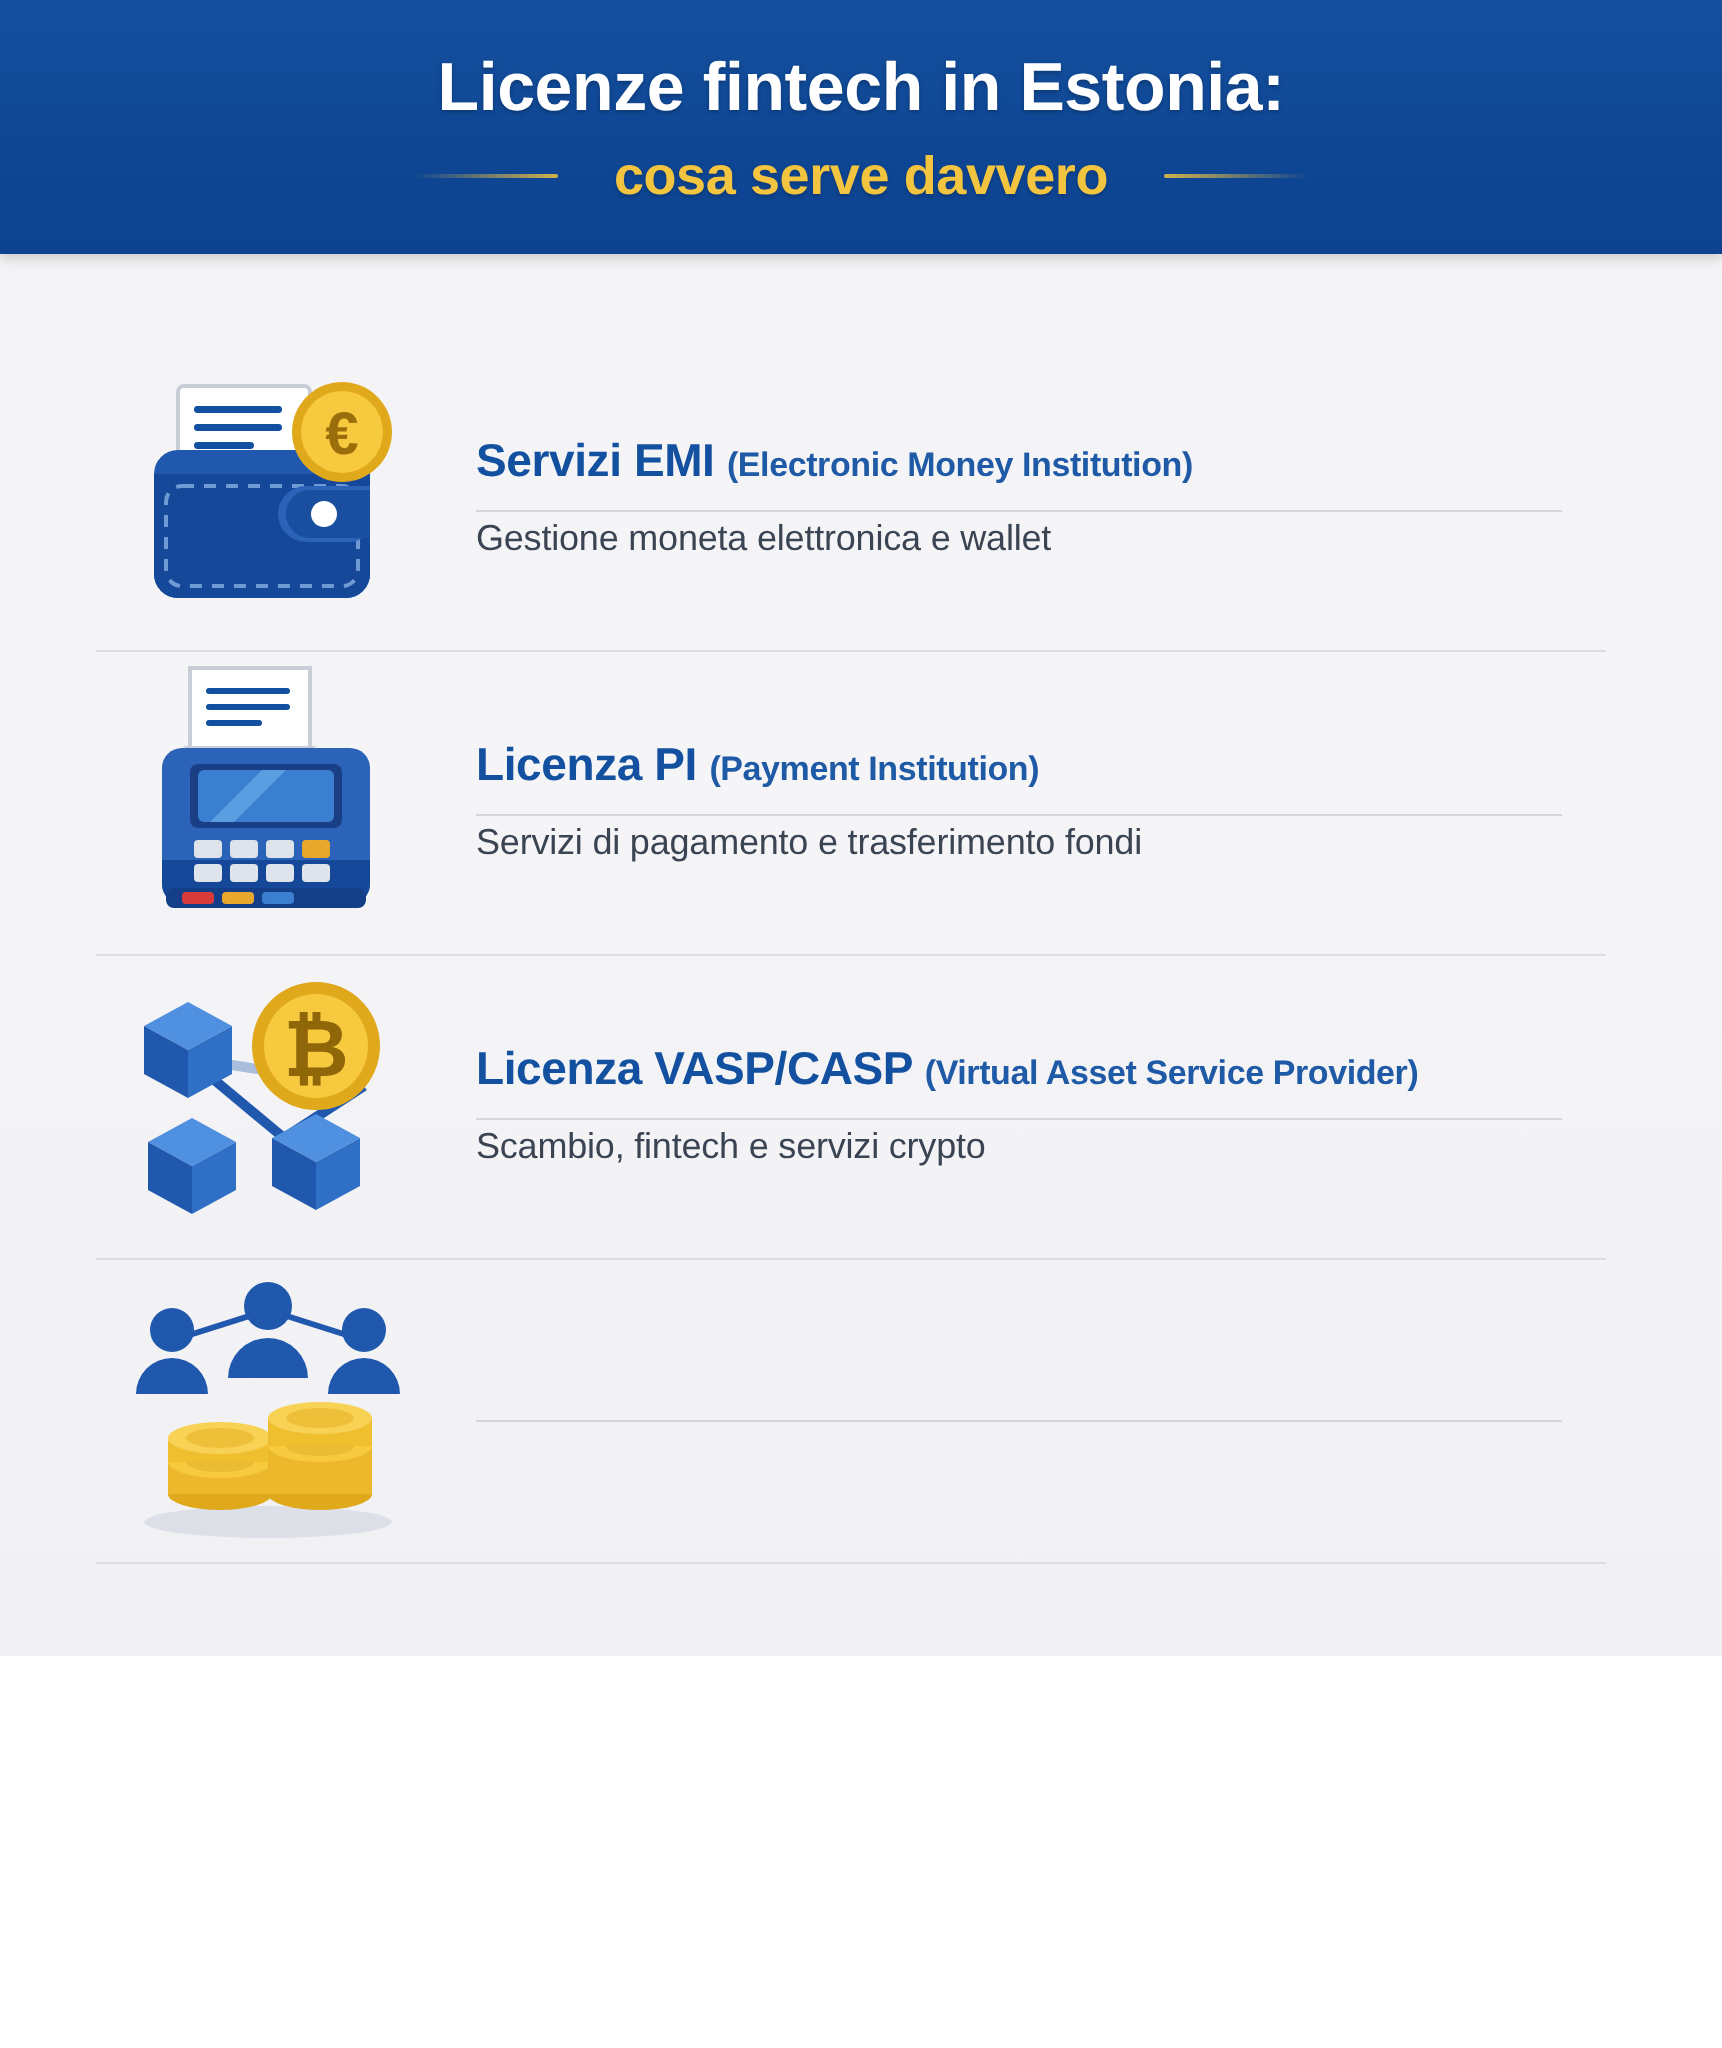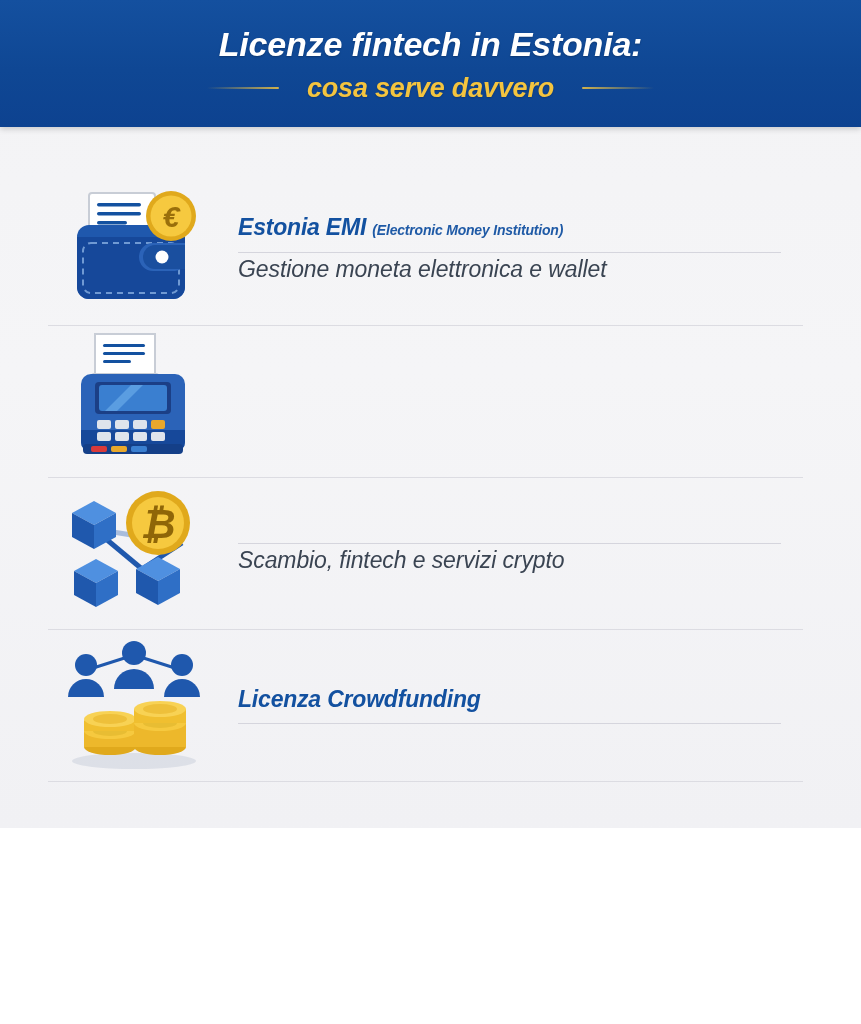--- a/index.html
+++ b/index.html
@@ -14,21 +14,20 @@
     font-family: "Liberation Sans", sans-serif;
     -webkit-font-smoothing: antialiased;
   }
 
   .poster {
     position: relative;
     width: 861px;
     height: 828px;
     background: linear-gradient(180deg, #f3f3f5 0%, #f5f5f7 45%, #f1f1f4 100%);
     overflow: hidden;
-    font-style: italic;
   }
 
   
   .header {
     position: relative;
     height: 127px;
     background: linear-gradient(180deg, #14509f 0%, #0f4794 55%, #0d4290 100%);
     box-shadow: 0 2px 6px rgba(0,0,0,0.18);
     display: flex;
     flex-direction: column;
@@ -112,33 +111,33 @@
   }
   .row-title {
     color: #1351a0;
     font-size: 23px;
     font-weight: bold;
     letter-spacing: -0.2px;
     line-height: 1.15;
     white-space: nowrap;
   }
   .row-title .paren {
-    font-size: 14px;
+    font-size: 17px;
     font-weight: bold;
     color: #1f5aa6;
   }
   .title-rule {
     height: 1px;
     background: #d5d5dd;
     margin: 11px 26px 0 0;
   }
   .row-desc {
     margin-top: 3px;
     color: #3a4452;
-    font-size: 23px;
+    font-size: 18px;
     line-height: 1.2;
     letter-spacing: -0.1px;
   }
 
   
   svg { display: block; }
 </style>
 </head>
 <body>
 
@@ -172,21 +171,21 @@
           <path d="M124 62 h-30 a12 12 0 0 0 0 24 h30 z" fill="#1a4f9f"></path>
           <circle cx="101" cy="74" r="6.5" fill="#ffffff"></circle>
 
           <circle cx="110" cy="33" r="25" fill="#e0a91c"></circle>
           <circle cx="110" cy="33" r="20.5" fill="#f6c93f"></circle>
           <text x="110" y="44" font-family="'Liberation Sans', sans-serif" font-size="30" font-weight="bold" fill="#9a6f0b" text-anchor="middle">€</text>
         </svg>
       </div>
       <div class="text-cell">
         <div class="row-title">
-          <span>Estonia EMI</span>
+          <span>Servizi EMI</span>
           <span class="paren">(Electronic Money Institution)</span>
         </div>
         <div class="title-rule"></div>
         <div class="row-desc">Gestione moneta elettronica e wallet</div>
       </div>
     </div>
 
     <div class="row">
       <div class="icon-cell">
         <svg width="150" height="150" viewBox="0 0 150 150">
@@ -212,20 +211,28 @@
           <rect x="54" y="106" width="14" height="9" rx="2" fill="#dfe4ec"></rect>
           <rect x="72" y="106" width="14" height="9" rx="2" fill="#dfe4ec"></rect>
           <rect x="90" y="106" width="14" height="9" rx="2" fill="#dfe4ec"></rect>
 
           <rect x="22" y="118" width="100" height="10" rx="4" fill="#143f88"></rect>
           <rect x="30" y="120" width="16" height="6" rx="2" fill="#d93a3a"></rect>
           <rect x="50" y="120" width="16" height="6" rx="2" fill="#e8a82c"></rect>
           <rect x="70" y="120" width="16" height="6" rx="2" fill="#3a7fd0"></rect>
         </svg>
       </div>
+      <div class="text-cell">
+        <div class="row-title">
+          <span>Licenza PI</span>
+          <span class="paren">(Payment Institution)</span>
+        </div>
+        <div class="title-rule"></div>
+        <div class="row-desc">Servizi di pagamento e trasferimento fondi</div>
+      </div>
     </div>
 
     <div class="row">
       <div class="icon-cell">
         <svg width="160" height="140" viewBox="0 0 160 140">
 
           <line x1="38" y1="46" x2="86" y2="86" stroke="#1f58ad" stroke-width="5"></line>
           <line x1="86" y1="86" x2="126" y2="60" stroke="#1f58ad" stroke-width="5"></line>
           <line x1="38" y1="46" x2="126" y2="60" stroke="#1f58ad" stroke-width="5" opacity="0.35"></line>
 
@@ -246,20 +253,24 @@
             <path d="M80 86 l22 12 v24 l-22 -12 z" fill="#1f58ad"></path>
             <path d="M124 86 l-22 12 v24 l22 -12 z" fill="#2f6fc6"></path>
           </g>
 
           <circle cx="102" cy="40" r="32" fill="#e0a91c"></circle>
           <circle cx="102" cy="40" r="26" fill="#f6c93f"></circle>
           <text x="102" y="55" font-family="'Liberation Sans', sans-serif" font-size="40" font-weight="bold" fill="#8f6608" text-anchor="middle">₿</text>
         </svg>
       </div>
       <div class="text-cell">
+        <div class="row-title">
+          <span>Licenza VASP/CASP</span>
+          <span class="paren">(Virtual Asset Service Provider)</span>
+        </div>
         <div class="title-rule"></div>
         <div class="row-desc">Scambio, fintech e servizi crypto</div>
       </div>
     </div>
 
     <div class="row">
       <div class="icon-cell">
         <svg width="160" height="140" viewBox="0 0 160 140">
 
           <ellipse cx="78" cy="126" rx="62" ry="8" fill="#d7dbe3" opacity="0.8"></ellipse>
@@ -292,24 +303,20 @@
             <rect x="78" y="88" width="52" height="24" fill="#edb82b"></rect>
             <ellipse cx="104" cy="88" rx="26" ry="8" fill="#f6c93f"></ellipse>
             <ellipse cx="104" cy="88" rx="17" ry="5" fill="#e8bd33"></ellipse>
             <rect x="78" y="74" width="52" height="14" fill="#f0bf30"></rect>
             <ellipse cx="104" cy="74" rx="26" ry="8" fill="#f8d254"></ellipse>
             <ellipse cx="104" cy="74" rx="17" ry="5" fill="#eec03a"></ellipse>
           </g>
         </svg>
       </div>
       <div class="text-cell">
-        <div class="row-title">
-          <span>Licenza Crowdfunding</span>
-          <span class="paren"></span>
-        </div>
         <div class="title-rule"></div>
       </div>
     </div>
 
     <div class="row-sep-bottom"></div>
 
   </div>
 </div>
 
 </body></html>

